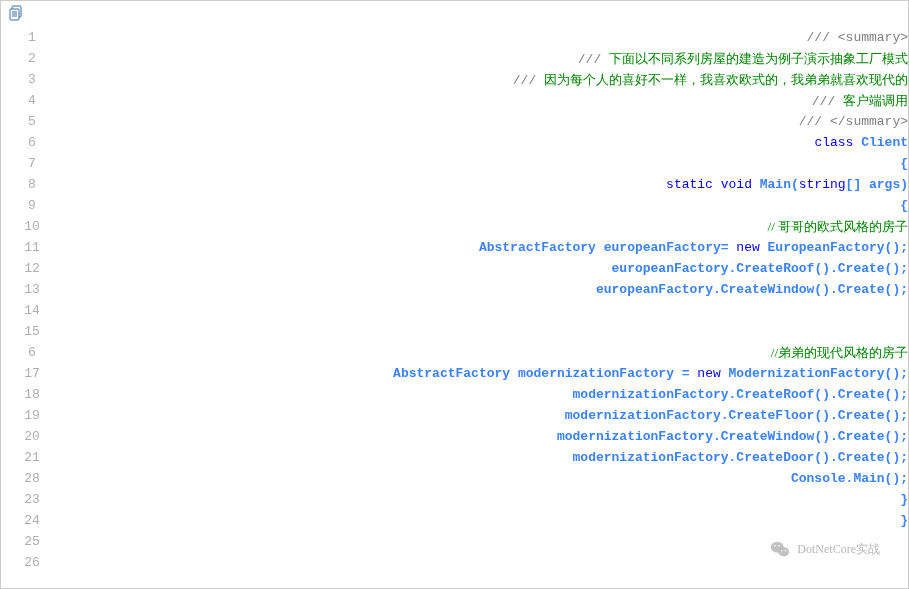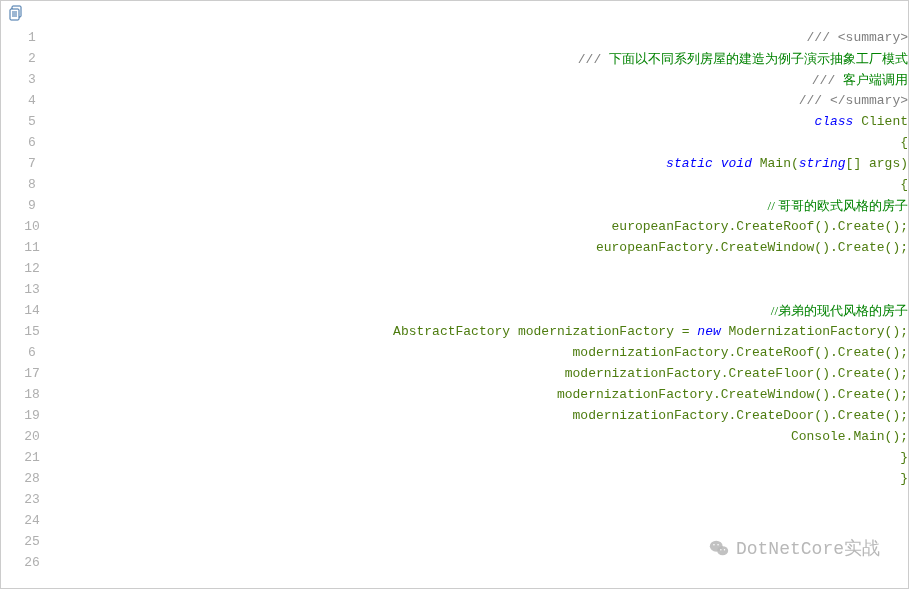--- a/index.html
+++ b/index.html
@@ -45,29 +45,29 @@
     line-height: 21px;
     white-space: pre;
   }
   .code {
     flex: 1;
     padding-left: 36px;
     text-align: right;
   }
   .tok-comment { color: #008200; font-family: Liberation Serif, serif; }
   .tok-summary { color: #808080; }
-  .tok-keyword { color: #0000ff; font-style: italic; }
-  .tok-plain { color: #4d7c0f; }
+  .tok-keyword { color: #0000ff; }
+  .tok-plain { color: #3b82f6; font-weight: bold; }
   .watermark {
     position: absolute;
     right: 28px;
     bottom: 28px;
     color: rgba(180,180,180,0.95);
-    font-family: Liberation Mono, monospace;
-    font-size: 18px;
+    font-family: Liberation Serif, serif;
+    font-size: 12px;
     display: flex;
     align-items: center;
     gap: 6px;
     pointer-events: none;
     text-shadow: 0 0 4px #fff;
   }
   .wechat-icon {
     width: 22px; height: 22px;
     opacity: 0.8;
   }
@@ -114,27 +114,29 @@
         <div class="line">21</div>
         <div class="line">28</div>
         <div class="line">23</div>
         <div class="line">24</div>
         <div class="line">25</div>
         <div class="line">26</div>
       </div>
     <div class="code" id="code">
         <div class="line"><span class="tok-summary">/// </span><span class="tok-summary">&lt;summary&gt;</span></div>
         <div class="line"><span class="tok-summary">/// </span><span class="tok-comment">下面以不同系列房屋的建造为例子演示抽象工厂模式</span></div>
+        <div class="line"><span class="tok-summary">/// </span><span class="tok-comment">因为每个人的喜好不一样，我喜欢欧式的，我弟弟就喜欢现代的</span></div>
         <div class="line"><span class="tok-summary">/// </span><span class="tok-comment">客户端调用</span></div>
         <div class="line"><span class="tok-summary">/// </span><span class="tok-summary">&lt;/summary&gt;</span></div>
         <div class="line"><span class="tok-keyword">class</span><span class="tok-plain"> Client</span></div>
         <div class="line"><span class="tok-plain">{</span></div>
         <div class="line">    <span class="tok-keyword">static</span><span class="tok-plain"> </span><span class="tok-keyword">void</span><span class="tok-plain"> Main(</span><span class="tok-keyword">string</span><span class="tok-plain">[] args)</span></div>
         <div class="line">    <span class="tok-plain">{</span></div>
         <div class="line">        <span class="tok-comment">// 哥哥的欧式风格的房子</span></div>
+        <div class="line">        <span class="tok-plain">AbstractFactory europeanFactory= </span><span class="tok-keyword">new</span><span class="tok-plain"> EuropeanFactory();</span></div>
         <div class="line">        <span class="tok-plain">europeanFactory.CreateRoof().Create();</span></div>
         <div class="line">        <span class="tok-plain">europeanFactory.CreateWindow().Create();</span></div>
         <div class="line"></div>
         <div class="line"></div>
         <div class="line">        <span class="tok-comment">//弟弟的现代风格的房子</span></div>
         <div class="line">        <span class="tok-plain">AbstractFactory modernizationFactory = </span><span class="tok-keyword">new</span><span class="tok-plain"> ModernizationFactory();</span></div>
         <div class="line">        <span class="tok-plain">modernizationFactory.CreateRoof().Create();</span></div>
         <div class="line">        <span class="tok-plain">modernizationFactory.CreateFloor().Create();</span></div>
         <div class="line">        <span class="tok-plain">modernizationFactory.CreateWindow().Create();</span></div>
         <div class="line">        <span class="tok-plain">modernizationFactory.CreateDoor().Create();</span></div>

